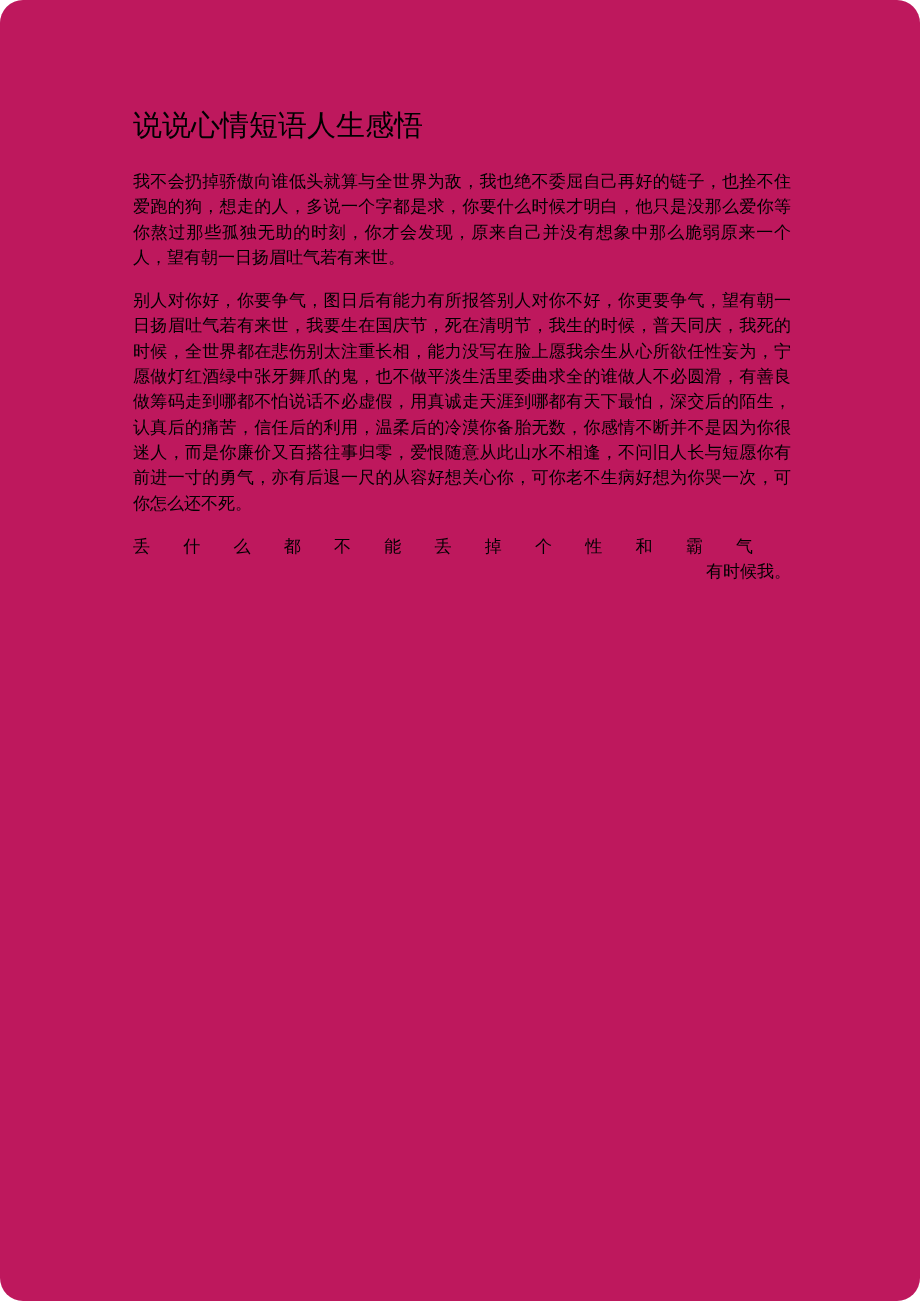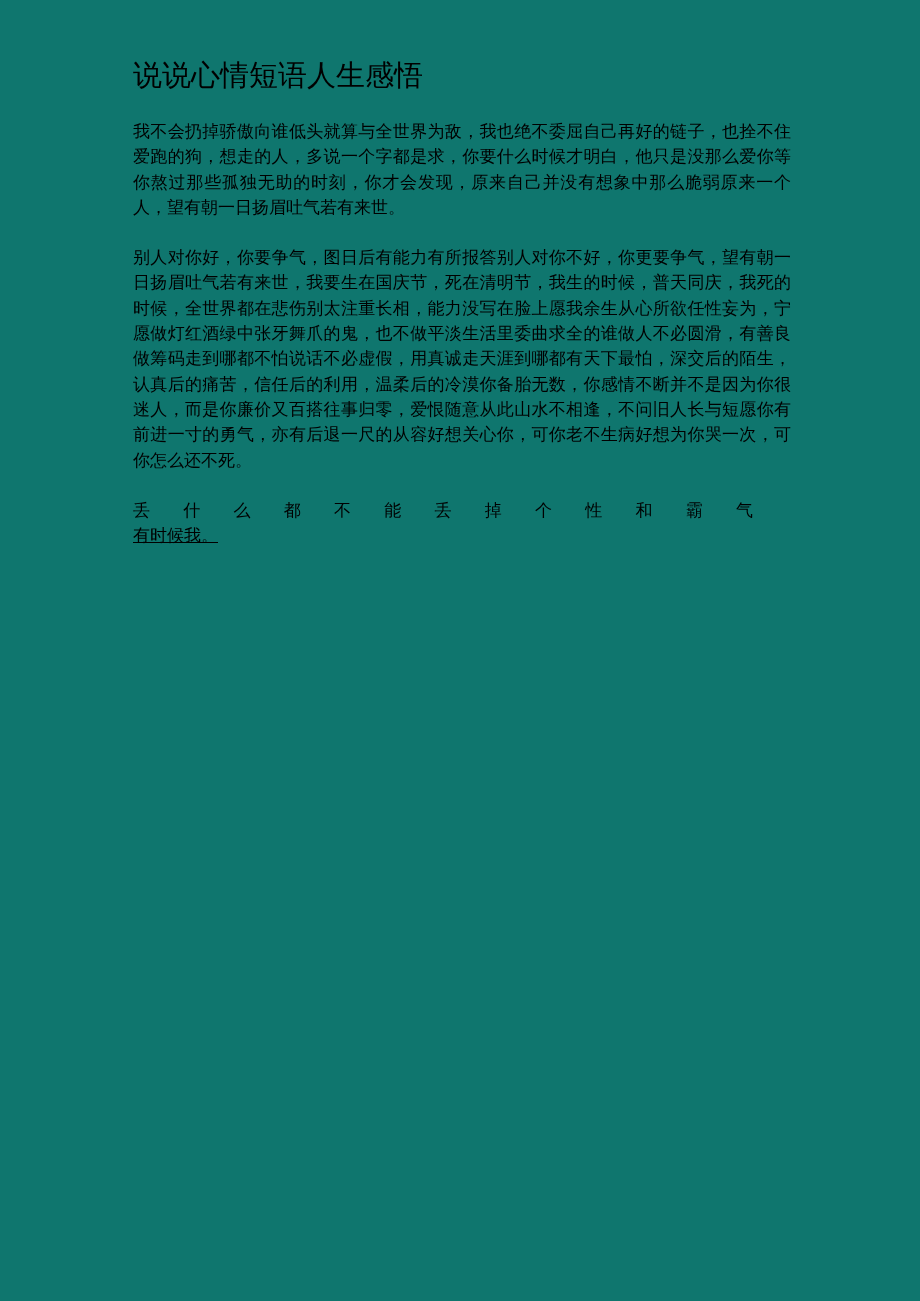--- a/index.html
+++ b/index.html
@@ -8,56 +8,56 @@
     width: 920px;
     height: 1301px;
     overflow: hidden;
     font-family: "Liberation Serif", "DejaVu Serif", serif;
     color: #000000;
     position: relative;
   }
   .page {
     width: 920px;
     height: 1301px;
-    background: #0f766e;
-    padding: 53px 129px 0 133px;
+    background: #be185d;
+    padding: 103px 129px 0 133px;
+    border-radius: 23px;
   }
   .doc-title {
     font-size: 29px;
     font-weight: normal;
     line-height: 44px;
     white-space: nowrap;
   }
   .body-para {
     font-size: 17px;
     line-height: 25.3px;
     text-align: justify;
     text-justify: inter-ideograph;
     margin-top: 22px;
   }
-  .body-para + .body-para { margin-top: 25px; }
+  .body-para + .body-para { margin-top: 18px; }
   .closing-block { margin-top: 15px; }
   .distributed-line {
     display: flex;
     justify-content: space-between;
     width: 620px;
     font-size: 17px;
     line-height: 25.3px;
   }
   .english-line {
     font-size: 17px;
     line-height: 25.3px;
     white-space: nowrap;
     text-align: left;
   }
   .last-line {
     font-size: 17px;
     line-height: 25.3px;
-    text-align: left;
-    text-decoration: underline;
+    text-align: right;
   }
 </style>
 </head>
 <body>
 
 <div class="page">
 
   <h1 class="doc-title">说说心情短语人生感悟</h1>
 
   <p class="body-para">我不会扔掉骄傲向谁低头就算与全世界为敌，我也绝不委屈自己再好的链子，也拴不住爱跑的狗，想走的人，多说一个字都是求，你要什么时候才明白，他只是没那么爱你等你熬过那些孤独无助的时刻，你才会发现，原来自己并没有想象中那么脆弱原来一个人，望有朝一日扬眉吐气若有来世。</p>

